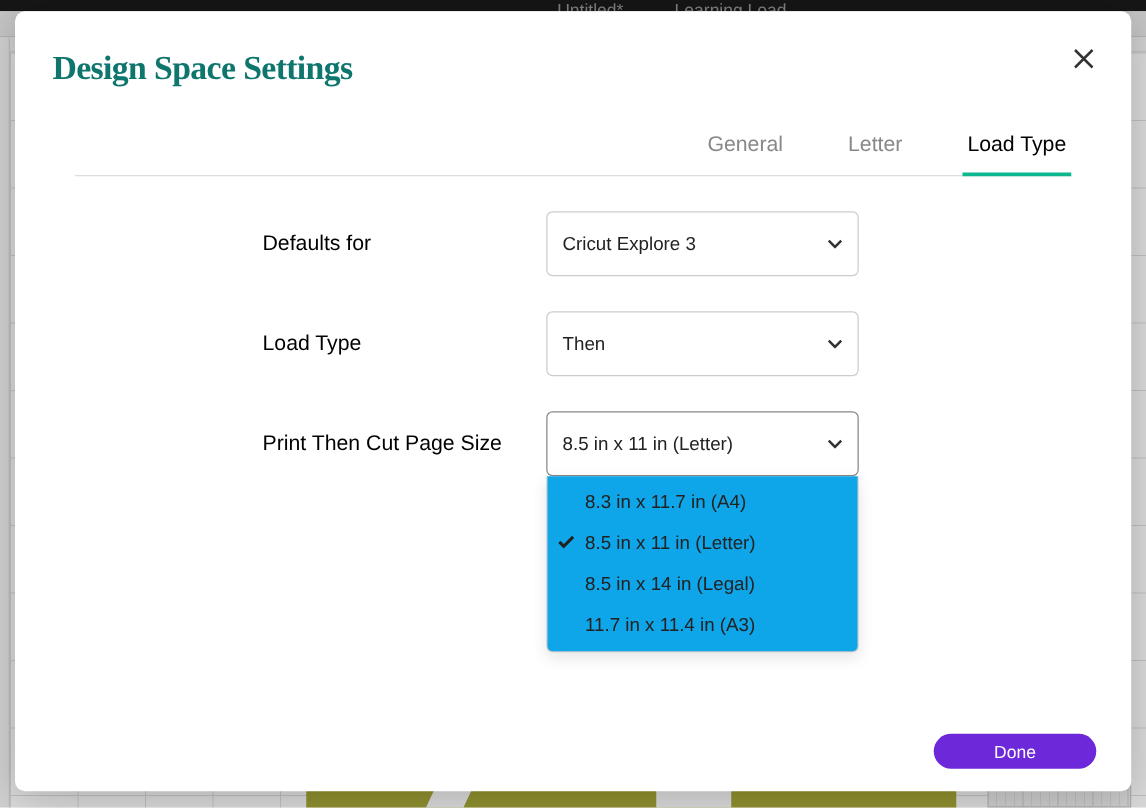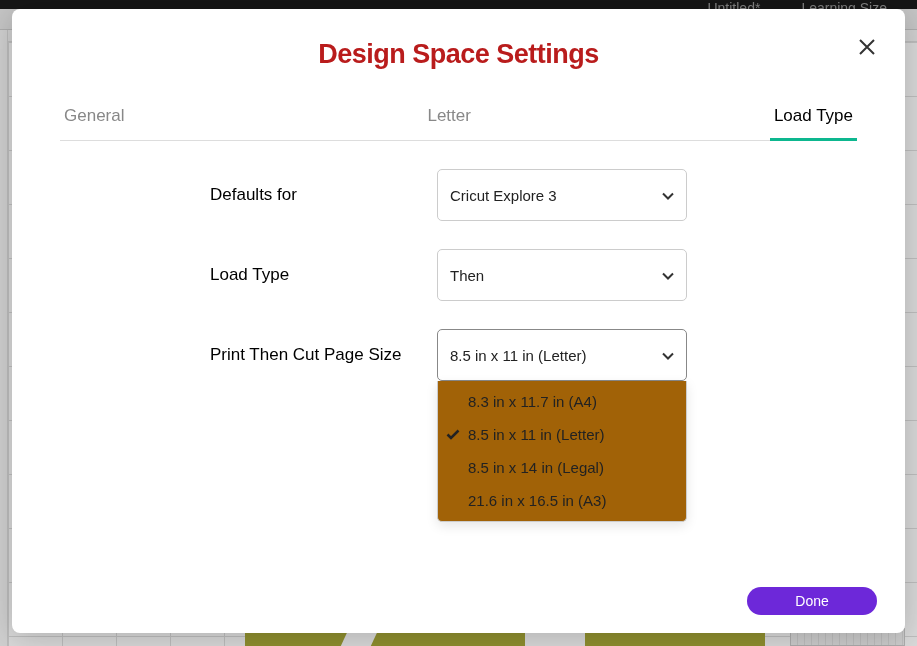--- a/index.html
+++ b/index.html
@@ -22,22 +22,22 @@
       top: 0;
       left: 0;
       width: 100%;
       height: 100%;
     }
     
     .bg-top-bar {
       height: 9px;
       background: #1a1a1a;
       display: flex;
-      justify-content: flex-end;
-      padding: 0 30px;
+      justify-content: center;
+      padding: 0 15px;
       color: #999;
       font-size: 14px;
       overflow: hidden;
       gap: 41px;
     }
     
     .bg-toolbar {
       height: 21px;
       background: #e8e8e8;
       border-bottom: 1px solid #ccc;
@@ -167,32 +167,32 @@
     }
     
     .close-btn svg {
       width: 20px;
       height: 20px;
       stroke: #333;
       stroke-width: 2;
     }
     
     .modal-title {
-      text-align: center;
       font-size: 27px;
       font-weight: 600;
-      color: #b91c1c;
+      color: #0f766e;
       letter-spacing: -0.5px;
       margin-bottom: 28px;
+      font-family: Liberation Serif, serif;
     }
     
     .tabs {
       display: flex;
-      justify-content: space-between;
-      gap: 32px;
+      justify-content: flex-end;
+      gap: 44px;
       border-bottom: 1px solid #ddd;
       margin: 0 18px;
     }
     
     .tab {
       padding: 8px 4px 12px 4px;
       font-size: 17px;
       color: #888;
       cursor: pointer;
       border-bottom: 3px solid transparent;
@@ -261,21 +261,21 @@
       width: 12px;
       height: 8px;
       stroke: #333;
       stroke-width: 2;
       fill: none;
     }
     
     .dropdown {
       position: absolute;
       width: 250px;
-      background: #a16207;
+      background: #0ea5e9;
       border: 1px solid #ccc;
       border-top: none;
       border-radius: 0 0 5px 5px;
       box-shadow: 0 4px 12px rgba(0,0,0,0.1);
       z-index: 10;
     }
     
     .dropdown-item {
       padding: 8px 12px 8px 30px;
       font-size: 15px;
@@ -323,21 +323,21 @@
       font-size: 14px;
       cursor: pointer;
     }
   </style>
 </head>
 <body>
 
 <div class="background">
   <div class="bg-top-bar">
     <span style="padding-left:158px">Untitled*</span>
-    <span>Learning Size</span>
+    <span>Learning Load</span>
   </div>
   <div class="bg-toolbar"></div>
   <div class="bg-canvas">
     <div class="bg-ruler-h"></div>
     <div class="bg-ruler-v"></div>
     <div class="bg-grid"></div>
     <div class="bg-shape"></div>
     <div class="bg-ruler-bottom"></div>
   </div>
 </div>
@@ -393,21 +393,21 @@
           <span class="select-arrow"><svg viewBox="0 0 12 8">
                 <path d="M1 1.5 L6 6.5 L11 1.5"></path>
               </svg></span>
         </div>
         <div class="dropdown" id="page-size-dropdown">
         <div class="dropdown-item"><span>8.3 in x 11.7 in (A4)</span></div>
             <div class="dropdown-item"><span class="check"><svg viewBox="0 0 14 12">
                   <path d="M1.5 6 L5 9.5 L12.5 2"></path>
                 </svg></span><span>8.5 in x 11 in (Letter)</span></div>
             <div class="dropdown-item"><span>8.5 in x 14 in (Legal)</span></div>
-            <div class="dropdown-item"><span>21.6 in x 16.5 in (A3)</span></div>
+            <div class="dropdown-item"><span>11.7 in x 11.4 in (A3)</span></div>
           </div>
       </div>
     </div>
 
   </div>
 
   <div class="modal-footer">
     <button class="done-btn">Done</button>
   </div>
 </div>

